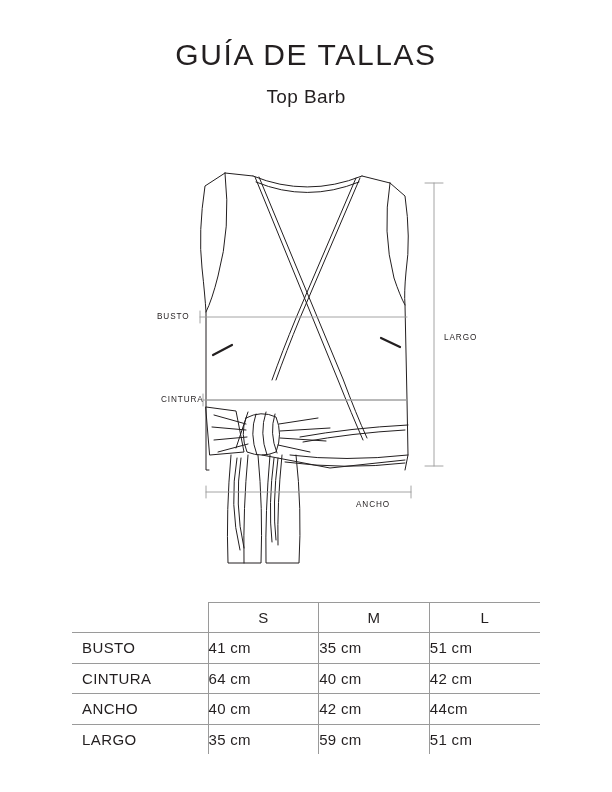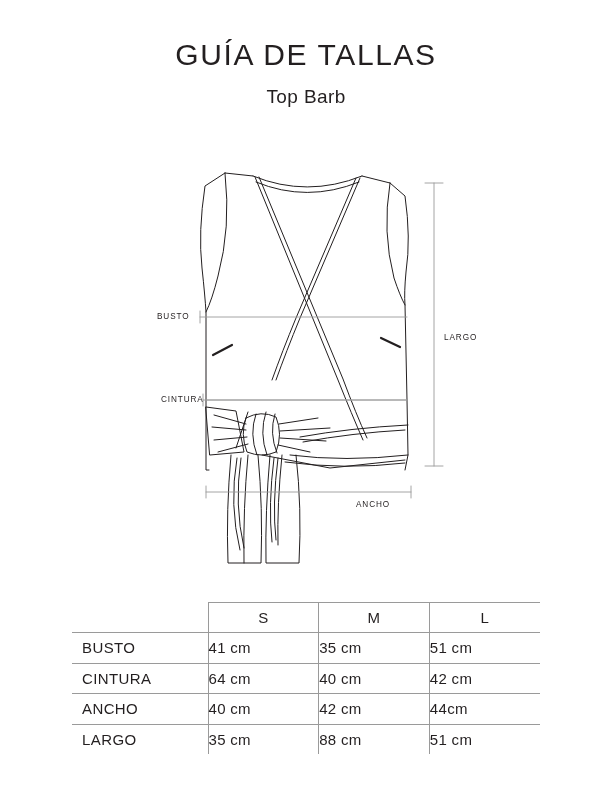--- a/index.html
+++ b/index.html
@@ -248,19 +248,19 @@
       </tr>
       <tr>
         <td class="measure-name">ANCHO</td>
         <td class="measure-val">40 cm</td>
         <td class="measure-val">42 cm</td>
         <td class="measure-val">44cm</td>
       </tr>
       <tr>
         <td class="measure-name">LARGO</td>
         <td class="measure-val">35 cm</td>
-        <td class="measure-val">88 cm</td>
+        <td class="measure-val">59 cm</td>
         <td class="measure-val">51 cm</td>
       </tr>
     </tbody>
   </table>
 
 </div>
 
 </body></html>

